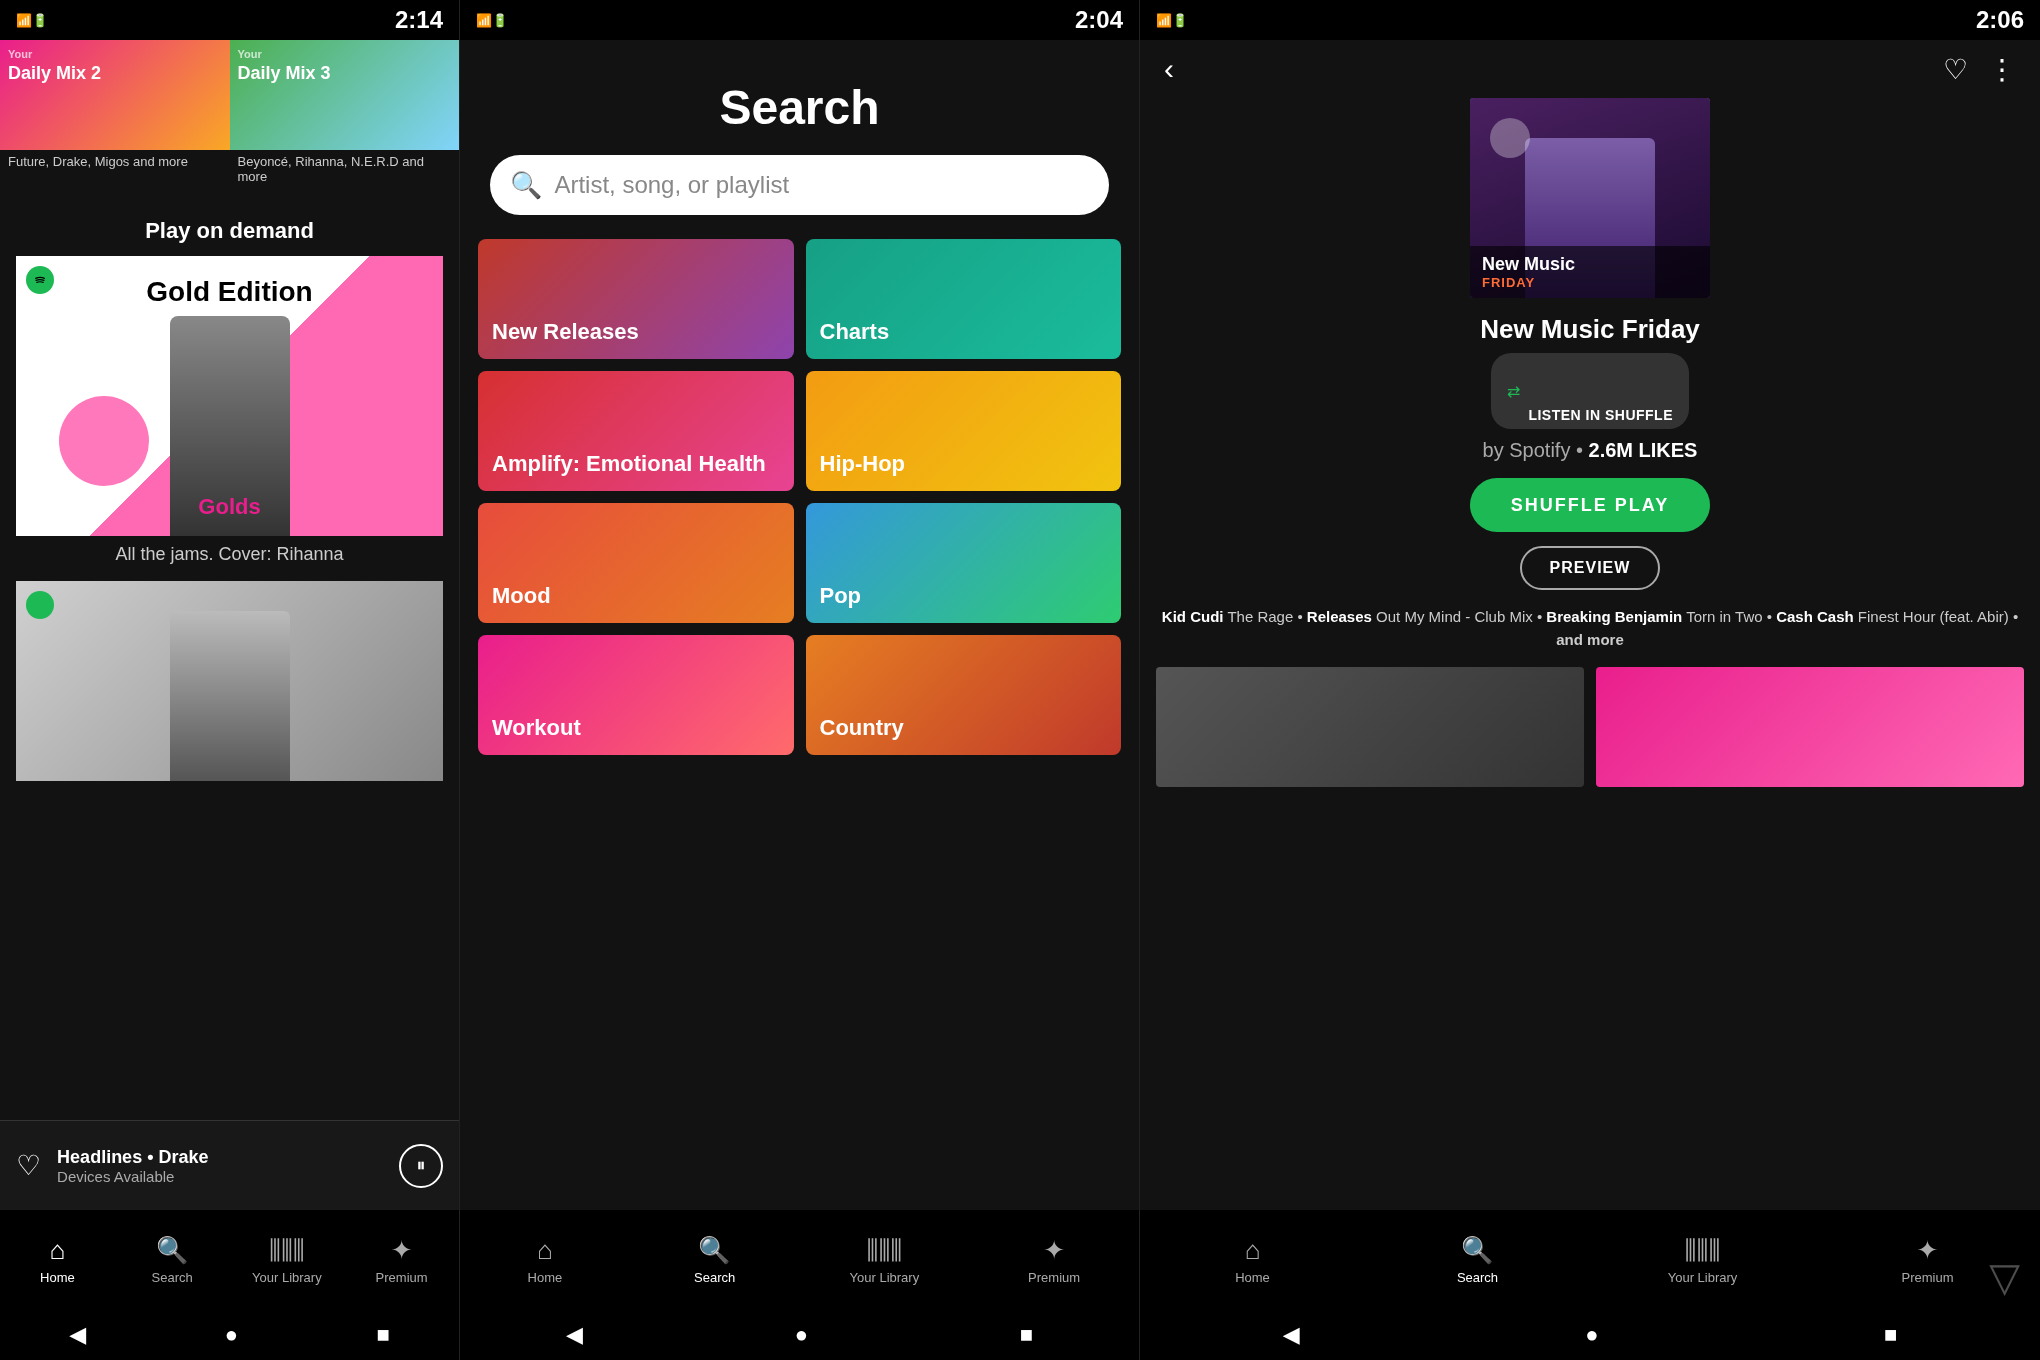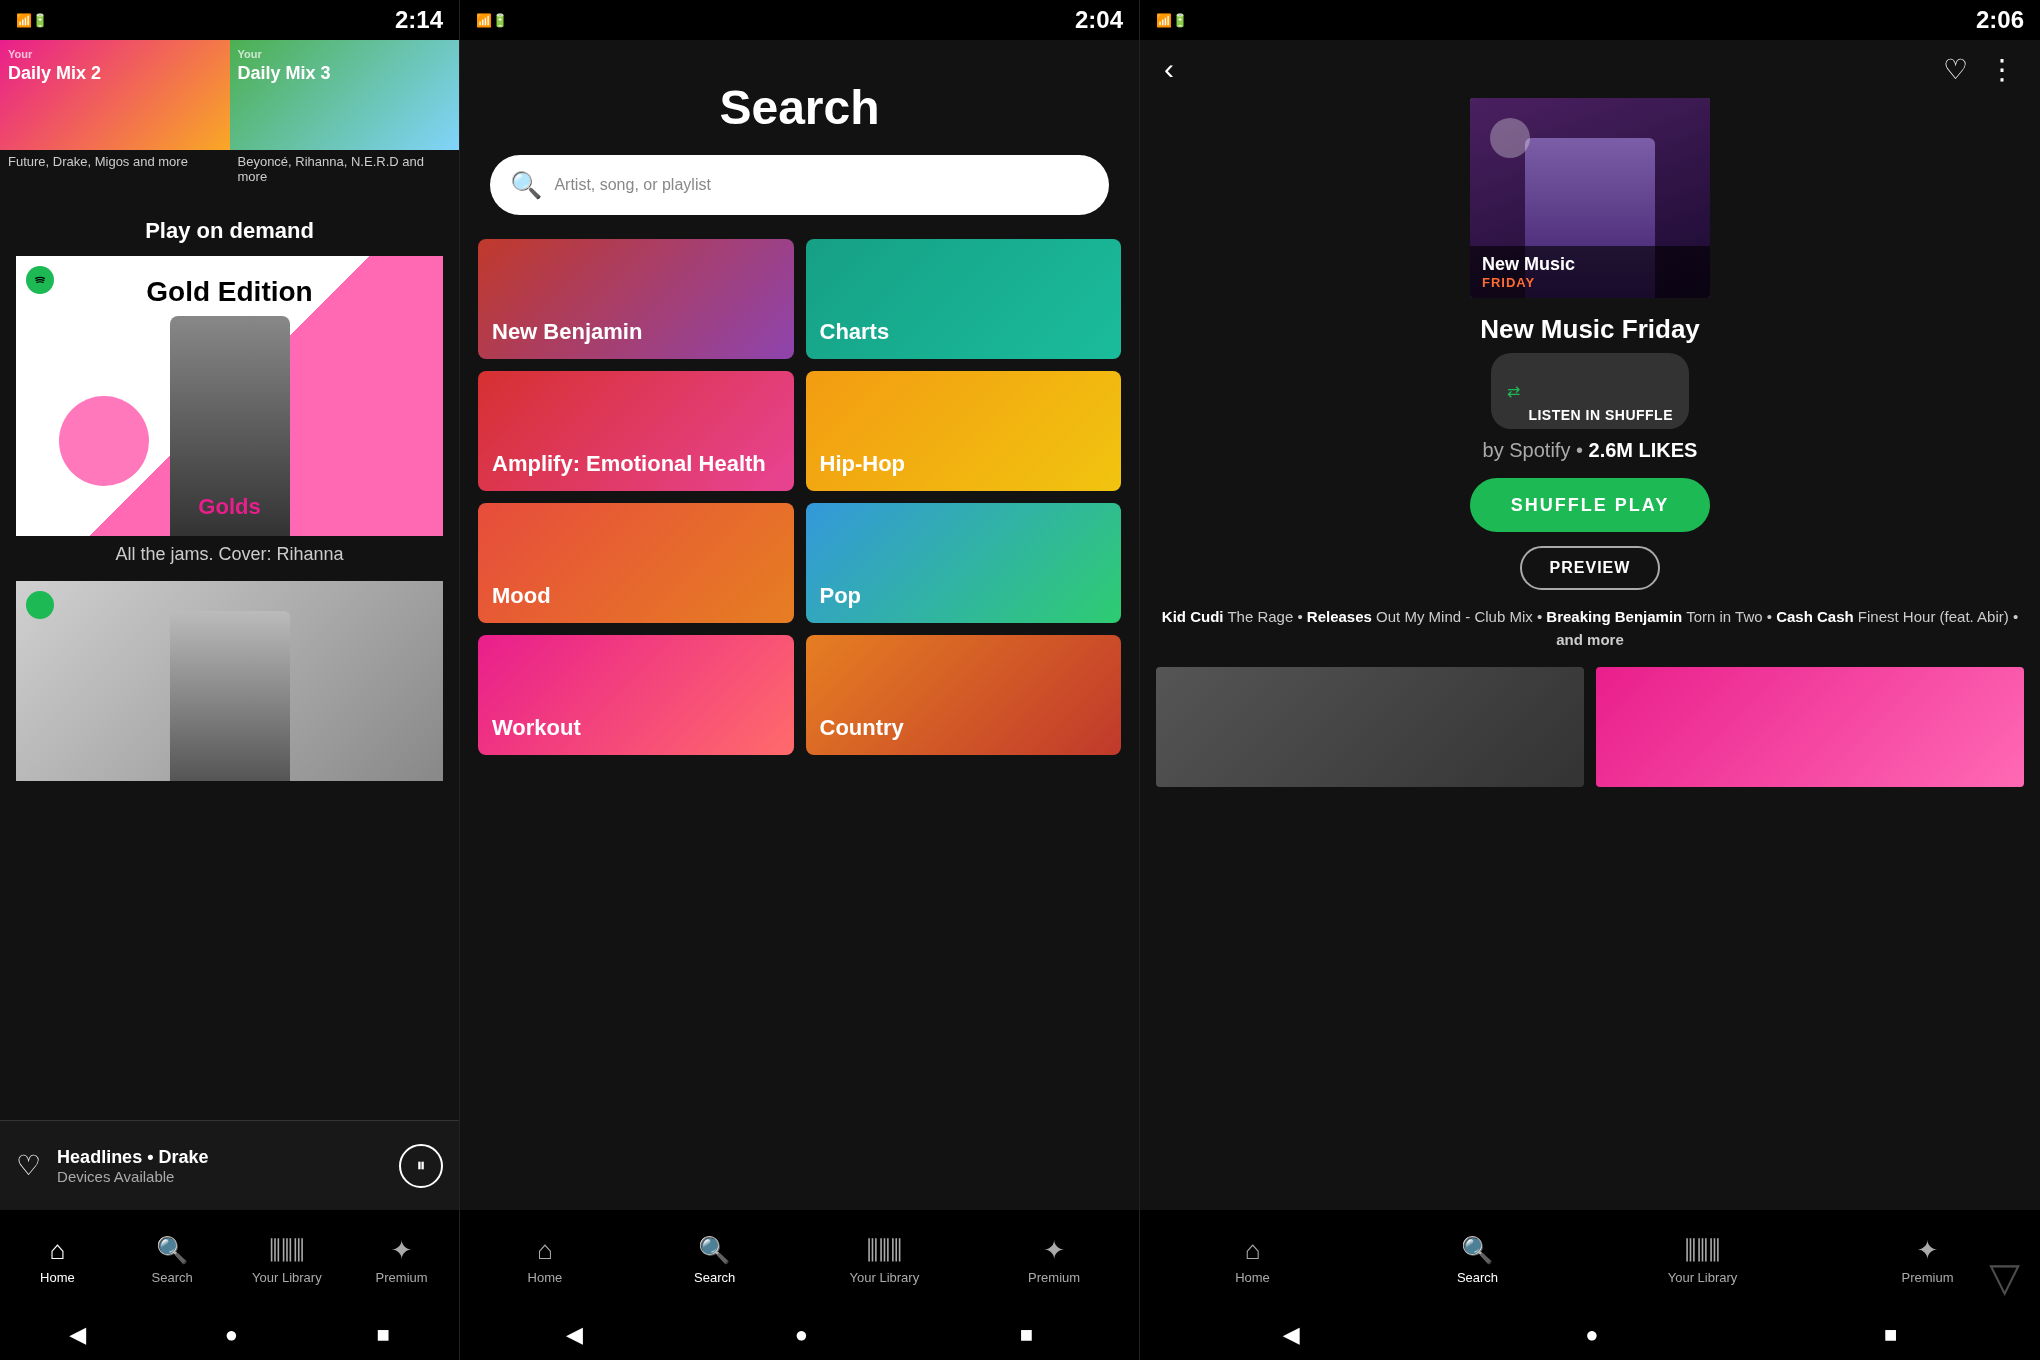--- a/index.html
+++ b/index.html
@@ -293,21 +293,21 @@
       margin: 0 30px 24px;
       background: #fff;
       border-radius: 30px;
       height: 60px;
       display: flex;
       align-items: center;
       padding: 0 20px;
       gap: 12px;
     }
     .search-bar-icon { font-size: 26px; color: #555; }
-    .search-bar-text { font-size: 16px; color: #888; }
+    .search-bar-text { font-size: 24px; color: #888; }
 
     .genre-grid {
       display: grid;
       grid-template-columns: 1fr 1fr;
       gap: 12px;
       padding: 0 18px;
       overflow-y: auto;
     }
     .genre-tile {
       height: 120px;
@@ -660,21 +660,21 @@
 
     <div class="search-header">Search</div>
 
     <div class="search-bar">
       <span class="search-bar-icon">🔍</span>
       <span class="search-bar-text">Artist, song, or playlist</span>
     </div>
 
     <div class="genre-grid">
       <div class="genre-tile genre-new-releases">
-        <span>New Benjamin</span>
+        <span>New Releases</span>
       </div>
       <div class="genre-tile genre-charts">
         <span>Charts</span>
       </div>
       <div class="genre-tile genre-amplify">
         <span>Amplify: Emotional Health</span>
       </div>
       <div class="genre-tile genre-hiphop">
         <span>Hip-Hop</span>
       </div>

